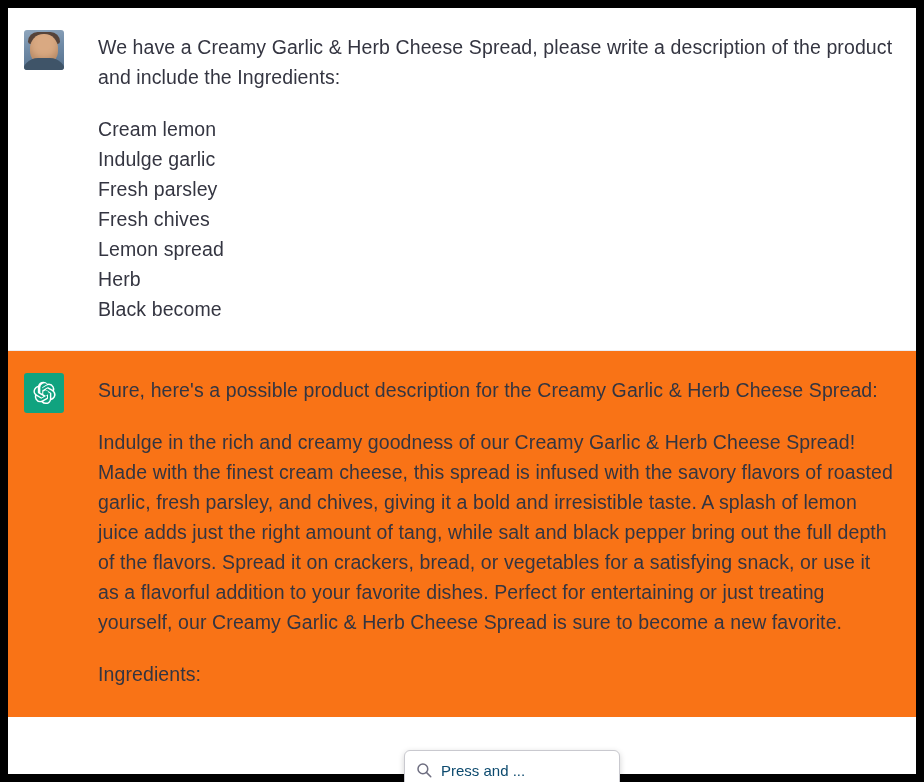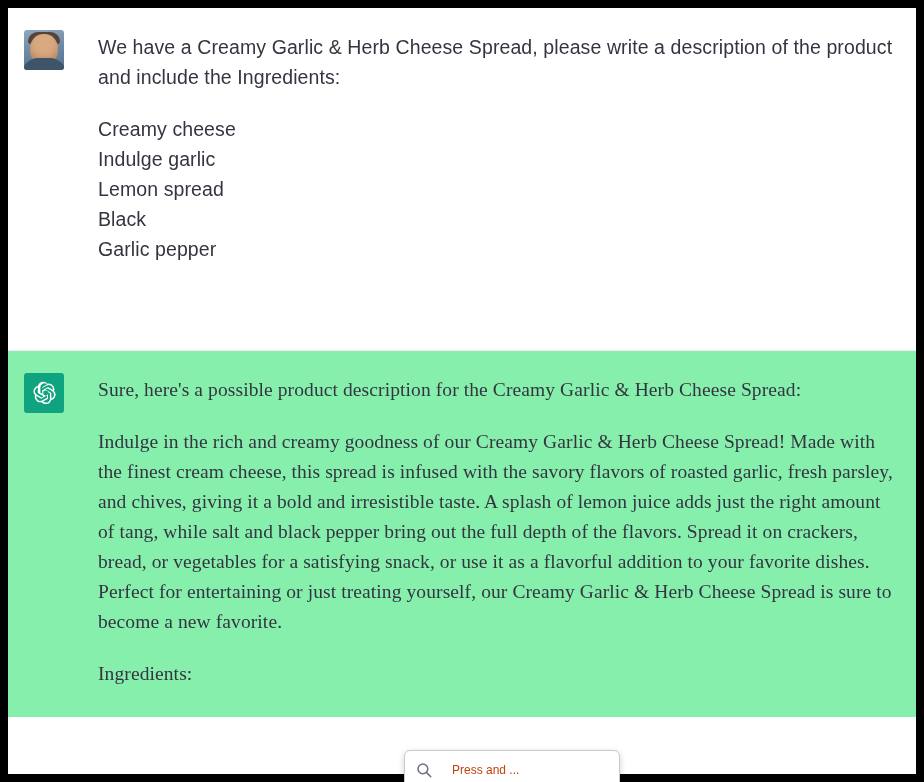--- a/index.html
+++ b/index.html
@@ -26,23 +26,22 @@
     display: flex;
     align-items: flex-start;
     padding: 22px 22px 22px 16px;
     box-sizing: border-box;
   }
   .turn.user {
     background: #ffffff;
     min-height: 342px;
   }
   .turn.assistant {
-    background: #86efac;
+    background: #f97316;
     border-top: 1px solid #ececf1;
-    font-family: Liberation Serif, serif;
   }
   .avatar-wrap {
     flex: 0 0 auto;
     width: 40px;
     margin-right: 34px;
     display: flex;
     justify-content: flex-start;
   }
   .avatar-user {
     width: 40px;
@@ -128,47 +127,48 @@
     overflow: hidden;
   }
   .search-popup .mag {
     flex: 0 0 auto;
     width: 18px;
     height: 18px;
     margin-right: 8px;
     color: #6e6e80;
   }
   .search-popup .txt {
-    font-size: 12px;
-    color: #c2410c;
+    font-size: 15px;
+    color: #0c4a6e;
     white-space: nowrap;
-    margin-left: 11px;
   }
 </style>
 </head>
 <body>
 
 <div class="frame">
 
   <div class="turn user">
     <div class="avatar-wrap">
       <div class="avatar-user">
         <div class="hair"></div>
         <div class="face"></div>
         <div class="shoulders"></div>
       </div>
     </div>
     <div class="msg">
       <p>We have a Creamy Garlic &amp; Herb Cheese Spread, please write a description of the product and include the Ingredients:</p>
       <ul class="ingredient-list">
-        <li>Creamy cheese</li>
+        <li>Cream lemon</li>
         <li>Indulge garlic</li>
+        <li>Fresh parsley</li>
+        <li>Fresh chives</li>
         <li>Lemon spread</li>
-        <li>Black</li>
-        <li>Garlic pepper</li>
+        <li>Herb</li>
+        <li>Black become</li>
       </ul>
     </div>
   </div>
 
   <div class="turn assistant">
     <div class="avatar-wrap">
       <div class="avatar-bot">
         <svg width="26" height="26" viewBox="0 0 24 24" aria-hidden="true">
           <path fill="#ffffff" d="M21.3 10.1a5.1 5.1 0 0 0-.44-4.2 5.18 5.18 0 0 0-5.58-2.48A5.12 5.12 0 0 0 11.4 1.7a5.17 5.17 0 0 0-4.93 3.57 5.1 5.1 0 0 0-3.42 2.48 5.17 5.17 0 0 0 .64 6.06 5.1 5.1 0 0 0 .44 4.2 5.18 5.18 0 0 0 5.58 2.48 5.11 5.11 0 0 0 3.86 1.72 5.17 5.17 0 0 0 4.94-3.58 5.1 5.1 0 0 0 3.41-2.47 5.17 5.17 0 0 0-.64-6.06Zm-7.7 10.74a3.84 3.84 0 0 1-2.46-.89l.12-.07 4.08-2.36a.67.67 0 0 0 .34-.58v-5.76l1.72 1a.06.06 0 0 1 .04.05v4.77a3.85 3.85 0 0 1-3.84 3.84ZM5.35 17.3a3.83 3.83 0 0 1-.46-2.58l.12.07 4.08 2.36a.67.67 0 0 0 .67 0l4.99-2.88v1.99a.07.07 0 0 1-.03.05l-4.13 2.39a3.85 3.85 0 0 1-5.24-1.4ZM4.28 8.43a3.83 3.83 0 0 1 2-1.69v4.86a.65.65 0 0 0 .33.57l4.97 2.87-1.73 1a.07.07 0 0 1-.06 0L5.66 13.6a3.85 3.85 0 0 1-1.4-5.25Zm14.17 3.3-4.99-2.9 1.72-1a.07.07 0 0 1 .07 0l4.12 2.38a3.84 3.84 0 0 1-.59 6.93v-4.85a.67.67 0 0 0-.33-.57Zm1.71-2.58-.12-.07-4.07-2.37a.67.67 0 0 0-.68 0l-4.98 2.88V7.6a.06.06 0 0 1 .02-.05l4.13-2.38a3.84 3.84 0 0 1 5.7 3.98ZM10.38 12.7l-1.73-1a.07.07 0 0 1-.03-.05V6.89a3.84 3.84 0 0 1 6.3-2.95l-.12.07-4.08 2.36a.67.67 0 0 0-.34.58v5.75Zm.94-2.02L13.54 9.4l2.22 1.28v2.57l-2.22 1.28-2.22-1.28Z"></path>
         </svg>

